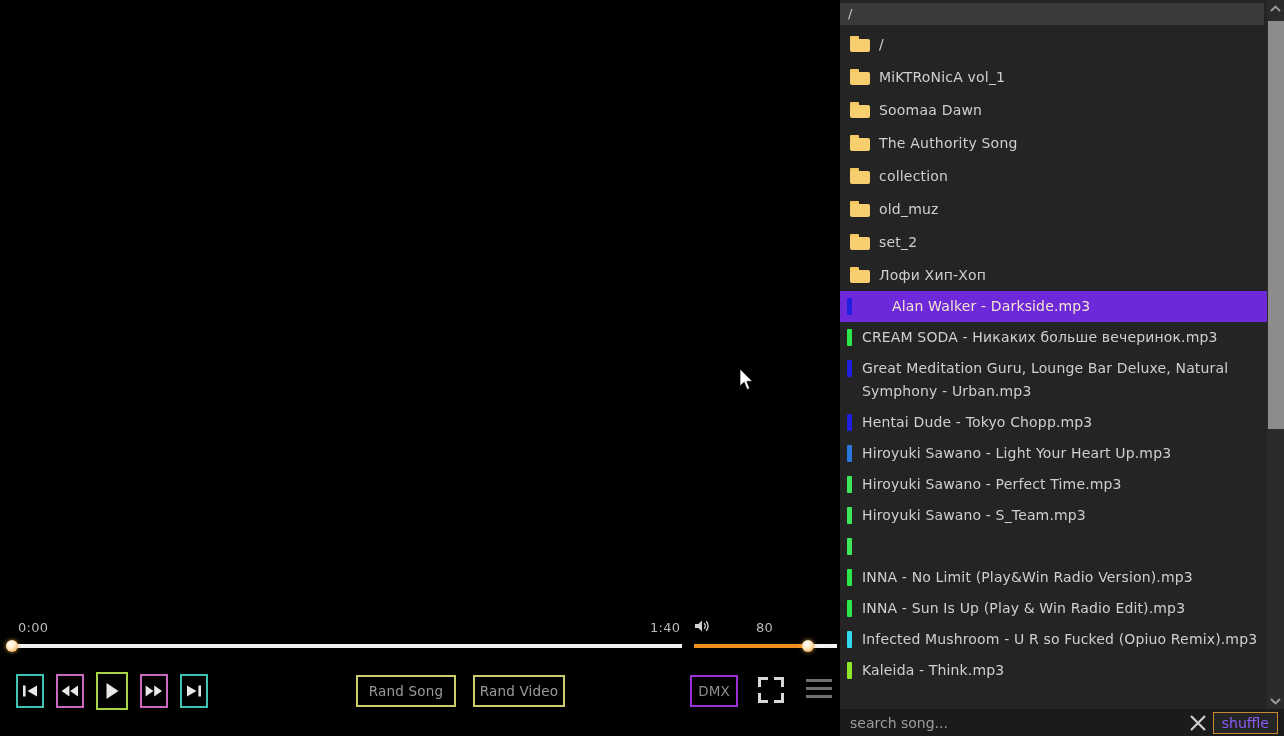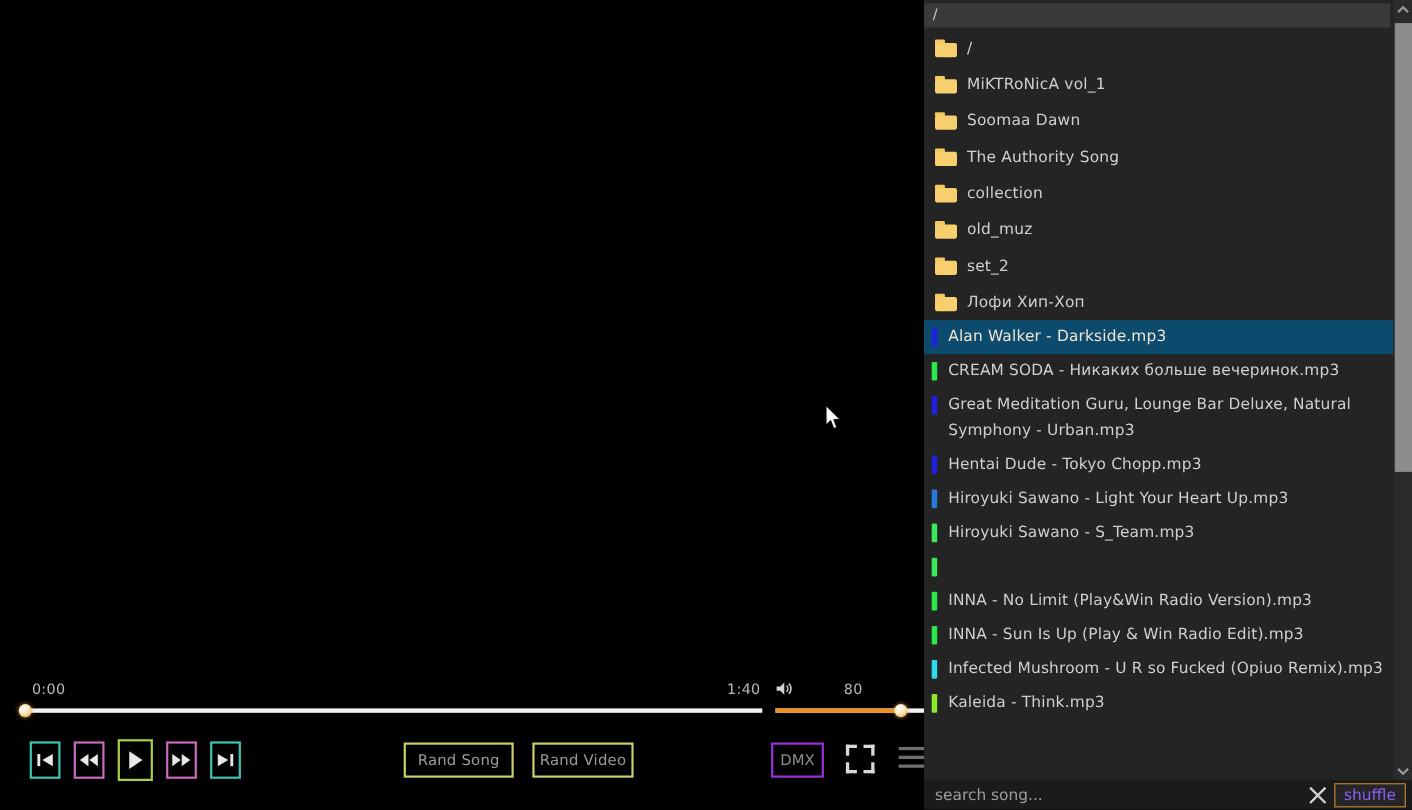--- a/index.html
+++ b/index.html
@@ -6,21 +6,21 @@
   html, body {
     width: 1284px; height: 736px;
     background: #000;
     overflow: hidden;
     font-family: "DejaVu Sans", sans-serif;
   }
   #app { position: relative; width: 1284px; height: 736px; }
 
   
   #player-pane {
-    position: absolute; left: 15px; top: 0;
+    position: absolute; left: 4px; top: 0;
     width: 840px; height: 736px;
     background: #000;
   }
   #video-surface {
     position: absolute; left: 0; top: 0;
     width: 840px; height: 612px;
     background: #000;
   }
   #cursor { position: absolute; left: 735px; top: 369px; width: 16px; height: 22px; }
 
@@ -140,21 +140,21 @@
   }
   .song-row .bar {
     position: absolute; left: 7px; top: 7px;
     width: 5px; height: 17px; border-radius: 1px;
   }
   .song-title {
     color: #cfcfcf; font-size: 14px; line-height: 23px;
     letter-spacing: .15px; padding-left: 22px; width: 100%;
     text-indent: 0;
   }
-  .song-row.selected { background: #0c4a6e; }
+  .song-row.selected { background: #6d28d9; padding-left: 30px; }
   .song-row.selected .song-title { color: #f0e4d2; }
 
   
   #search-bar {
     position: absolute; left: 0; top: 709px; width: 444px; height: 27px;
     background: #1b1b1b; display: flex; align-items: center;
   }
   #search-input {
     flex: 1; background: transparent; border: none; outline: none;
     color: #b5b5b5; font-size: 14px; padding-left: 10px;
@@ -368,20 +368,24 @@
         <div class="song-row">
           <span class="bar" style="background: rgb(32, 32, 224);"></span>
           <span class="song-title">Hentai Dude - Tokyo Chopp.mp3</span>
         </div>
         <div class="song-row">
           <span class="bar" style="background: rgb(40, 120, 220);"></span>
           <span class="song-title">Hiroyuki Sawano - Light Your Heart Up.mp3</span>
         </div>
         <div class="song-row">
           <span class="bar" style="background: rgb(60, 232, 88);"></span>
+          <span class="song-title">Hiroyuki Sawano - Perfect Time.mp3</span>
+        </div>
+        <div class="song-row">
+          <span class="bar" style="background: rgb(60, 232, 88);"></span>
           <span class="song-title">Hiroyuki Sawano - S_Team.mp3</span>
         </div>
         <div class="song-row">
           <span class="bar" style="background: rgb(60, 232, 88);"></span>
         </div>
         <div class="song-row">
           <span class="bar" style="background: rgb(44, 232, 74);"></span>
           <span class="song-title">INNA - No Limit (Play&amp;Win Radio Version).mp3</span>
         </div>
         <div class="song-row">

